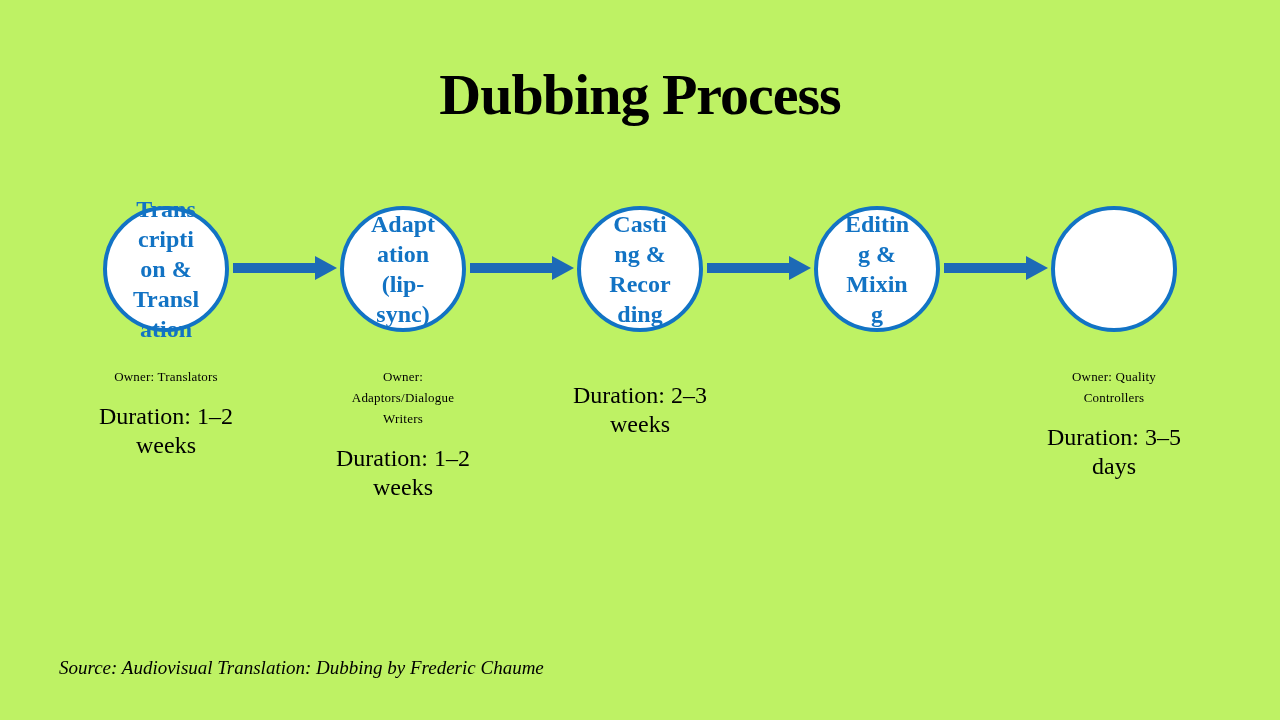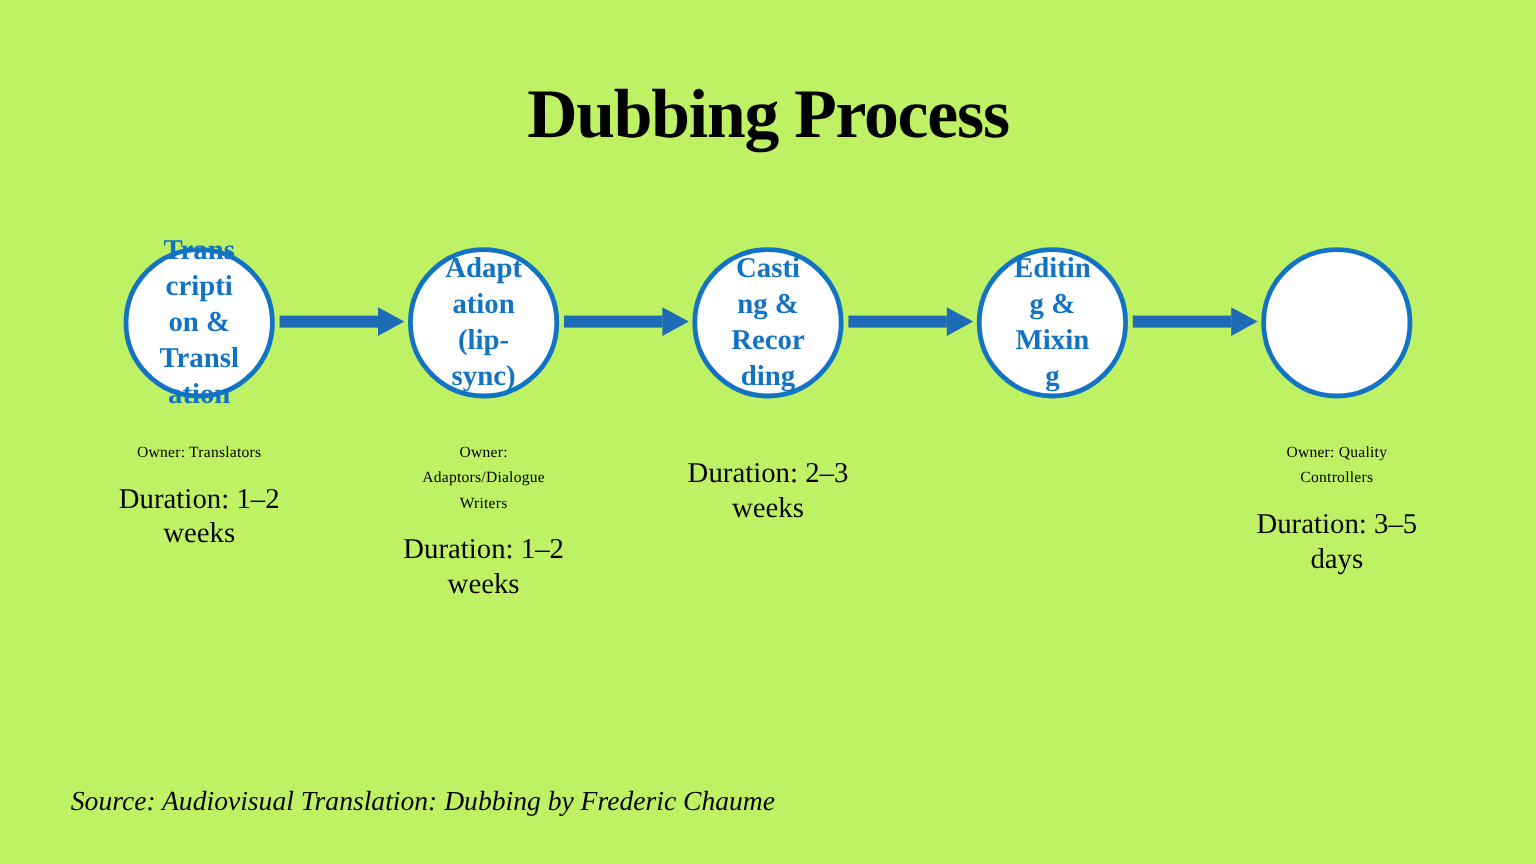--- a/index.html
+++ b/index.html
@@ -75,21 +75,21 @@
   }
   .arrow-head {
     width:0; height:0;
     border-top:12px solid transparent;
     border-bottom:12px solid transparent;
     border-left:22px solid var(--arrow-blue);
   }
   .source {
     position:absolute;
     left:59px; top:655px;
-    font-size:23px;
+    font-size:19px;
     font-style:italic;
     line-height:26px;
     color:var(--text-black);
   }
 </style>
 </head>
 <body>
 
 <div class="slide">
 

